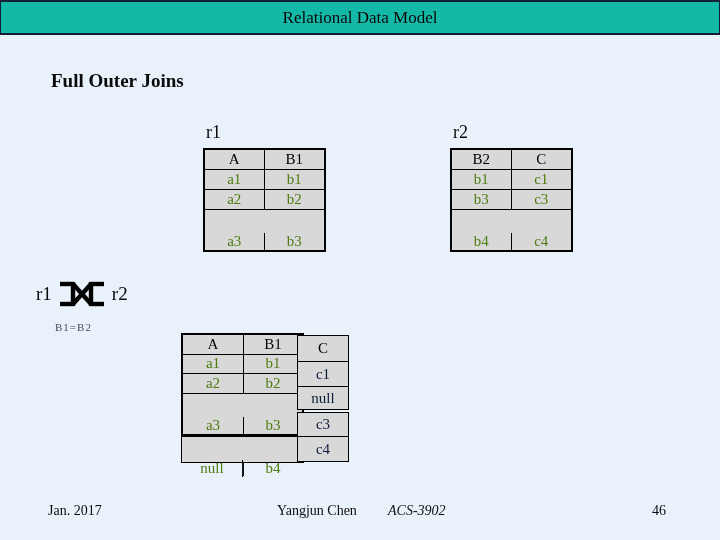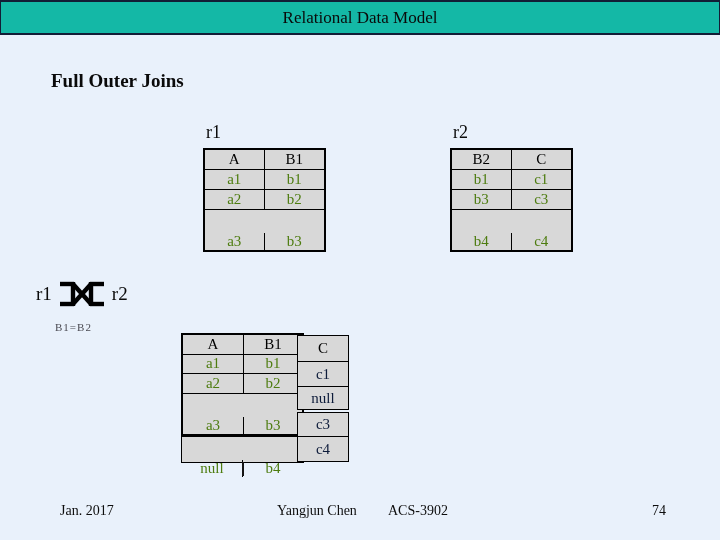--- a/index.html
+++ b/index.html
@@ -156,18 +156,18 @@
   <div class="c-col">
     <div class="c-cell first" style="height:27px;">C</div>
     <div class="c-cell" style="height:26px;">c1</div>
     <div class="c-cell" style="height:24px;">null</div>
     <div class="c-cell gap" style="height:25px;">c3</div>
     <div class="c-cell" style="height:26px;">c4</div>
   </div>
 
   <div class="tail-line"></div>
 
-  <div class="footer-item" style="left:60px;">Jan. 2017</div>
+  <div class="footer-item" style="left:48px;">Jan. 2017</div>
   <div class="footer-item" style="left:277px;text-align:right;">Yangjun Chen</div>
-  <div class="footer-item" style="left:388px;">ACS-3902</div>
-  <div class="footer-item" style="left:652px;">74</div>
+  <div class="footer-item" style="left:388px;font-style:italic;">ACS-3902</div>
+  <div class="footer-item" style="left:652px;">46</div>
 
 </div>
 
 </body></html>

